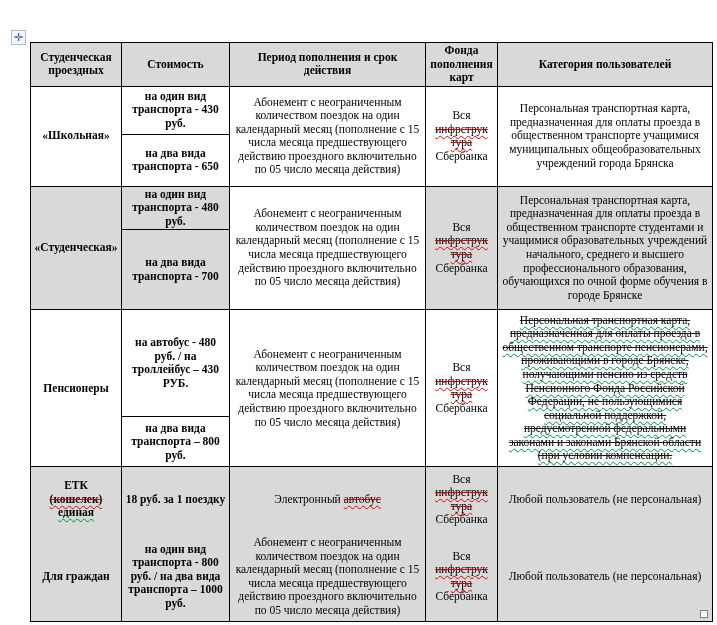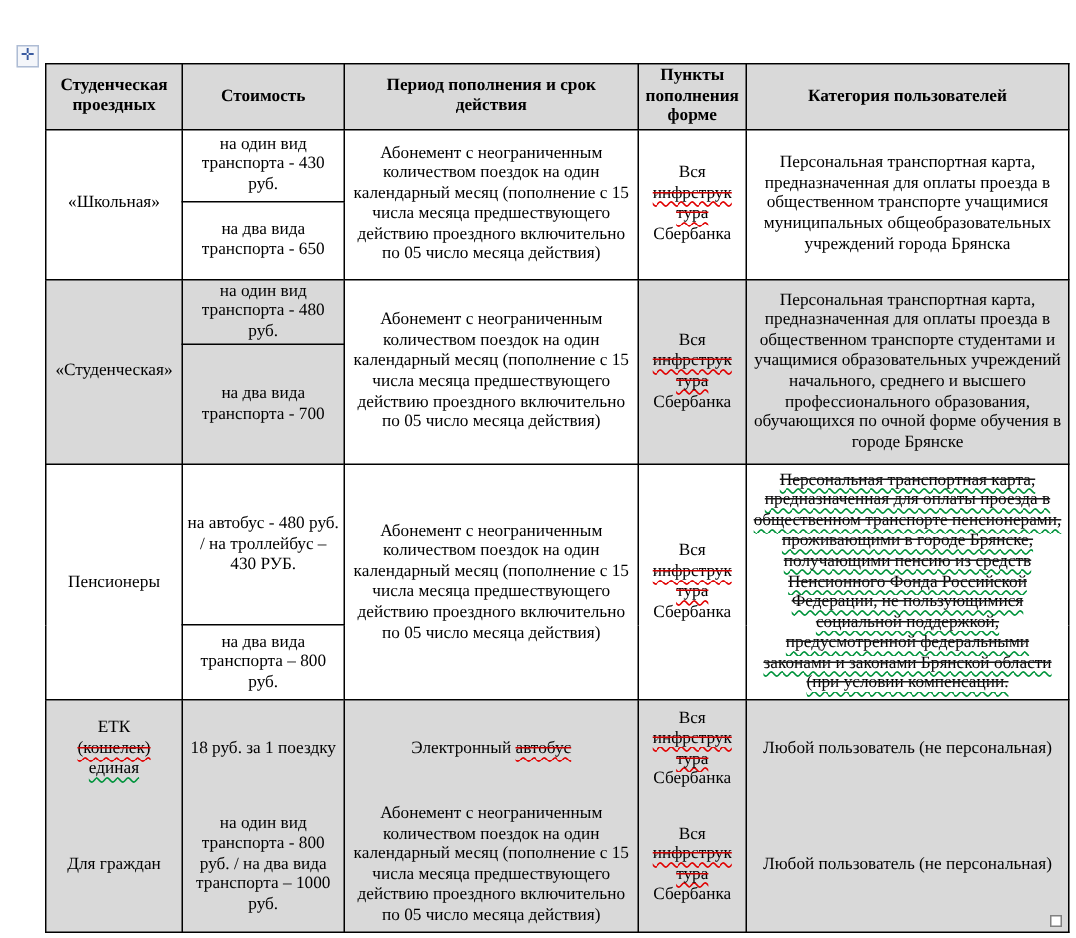--- a/index.html
+++ b/index.html
@@ -9,21 +9,21 @@
   .move-handle{position:absolute;left:11px;top:30px;width:13px;height:13px;
         border:1px solid #aebcd4;background:#f4f6fa;color:#3a5ba0;font-size:11px;
         line-height:12px;text-align:center;cursor:move;}
   .resize-handle{position:absolute;left:700px;top:610px;width:6px;height:6px;
         border:1px solid #808080;background:#fff;}
   table.cards{border-collapse:collapse;table-layout:fixed;margin:42px 0 0 30px;width:682px;}
   .cards th,.cards td{border:1px solid #000;text-align:center;vertical-align:middle;
         padding:1px 3px;font-size:11.5px;line-height:1.18;overflow-wrap:break-word;word-break:break-word;}
   .cards th{background:#d9d9d9;font-weight:bold;}
   .gray{background:#d9d9d9;}
-  .bold{font-weight:normal;}
+  .bold{font-weight:bold;}
   .period{line-height:1.32;}
   .cat{line-height:1.13;}
   .nb-b{border-bottom-style:hidden !important;}
   .nb-t{border-top-style:hidden !important;}
   .r-strike-red{text-decoration:line-through;text-decoration-color:#d00000;text-align:center;}
   .r-wavy-red{text-decoration:underline wavy #e00000;text-decoration-thickness:1px;
         text-underline-offset:2px;text-decoration-skip-ink:none;}
   .r-wavy-green{text-decoration:underline wavy #00933b;text-decoration-thickness:1px;
         text-underline-offset:2px;text-decoration-skip-ink:none;}
   .r-strike-black{text-decoration:line-through;text-decoration-color:#1a1a1a;}
@@ -42,21 +42,21 @@
         <col style="width:196px">
       <col style="width:72px">
         <col style="width:215px">
     </colgroup>
 
     <tbody>
         <tr style="height:43px">
       <th>Студенческая проездных</th>
       <th>Стоимость</th>
       <th>Период пополнения и срок действия</th>
-      <th>Пункты пополнения форме</th>
+      <th>Фонда пополнения карт</th>
       <th>Категория пользователей</th>
     </tr>
 
     <tr style="height:48px">
       <td rowspan="2" class="bold">«Школьная»</td>
       <td class="bold">на один вид транспорта - 430 руб.</td>
       <td rowspan="2" class="period">Абонемент с неограниченным количеством поездок на один календарный месяц (пополнение с 15 числа месяца предшествующего действию проездного включительно по 05 число месяца действия)</td>
       <td rowspan="2">Вся<br><span class="r-strike-red"><span class="r-wavy-red">инфрструк</span></span><br><span class="r-strike-red"><span class="r-wavy-red">тура</span></span><br>Сбербанка</td>
       <td rowspan="2" class="cat">Персональная транспортная карта, предназначенная для оплаты проезда в общественном транспорте учащимися муниципальных общеобразовательных учреждений города Брянска</td>
     </tr>

